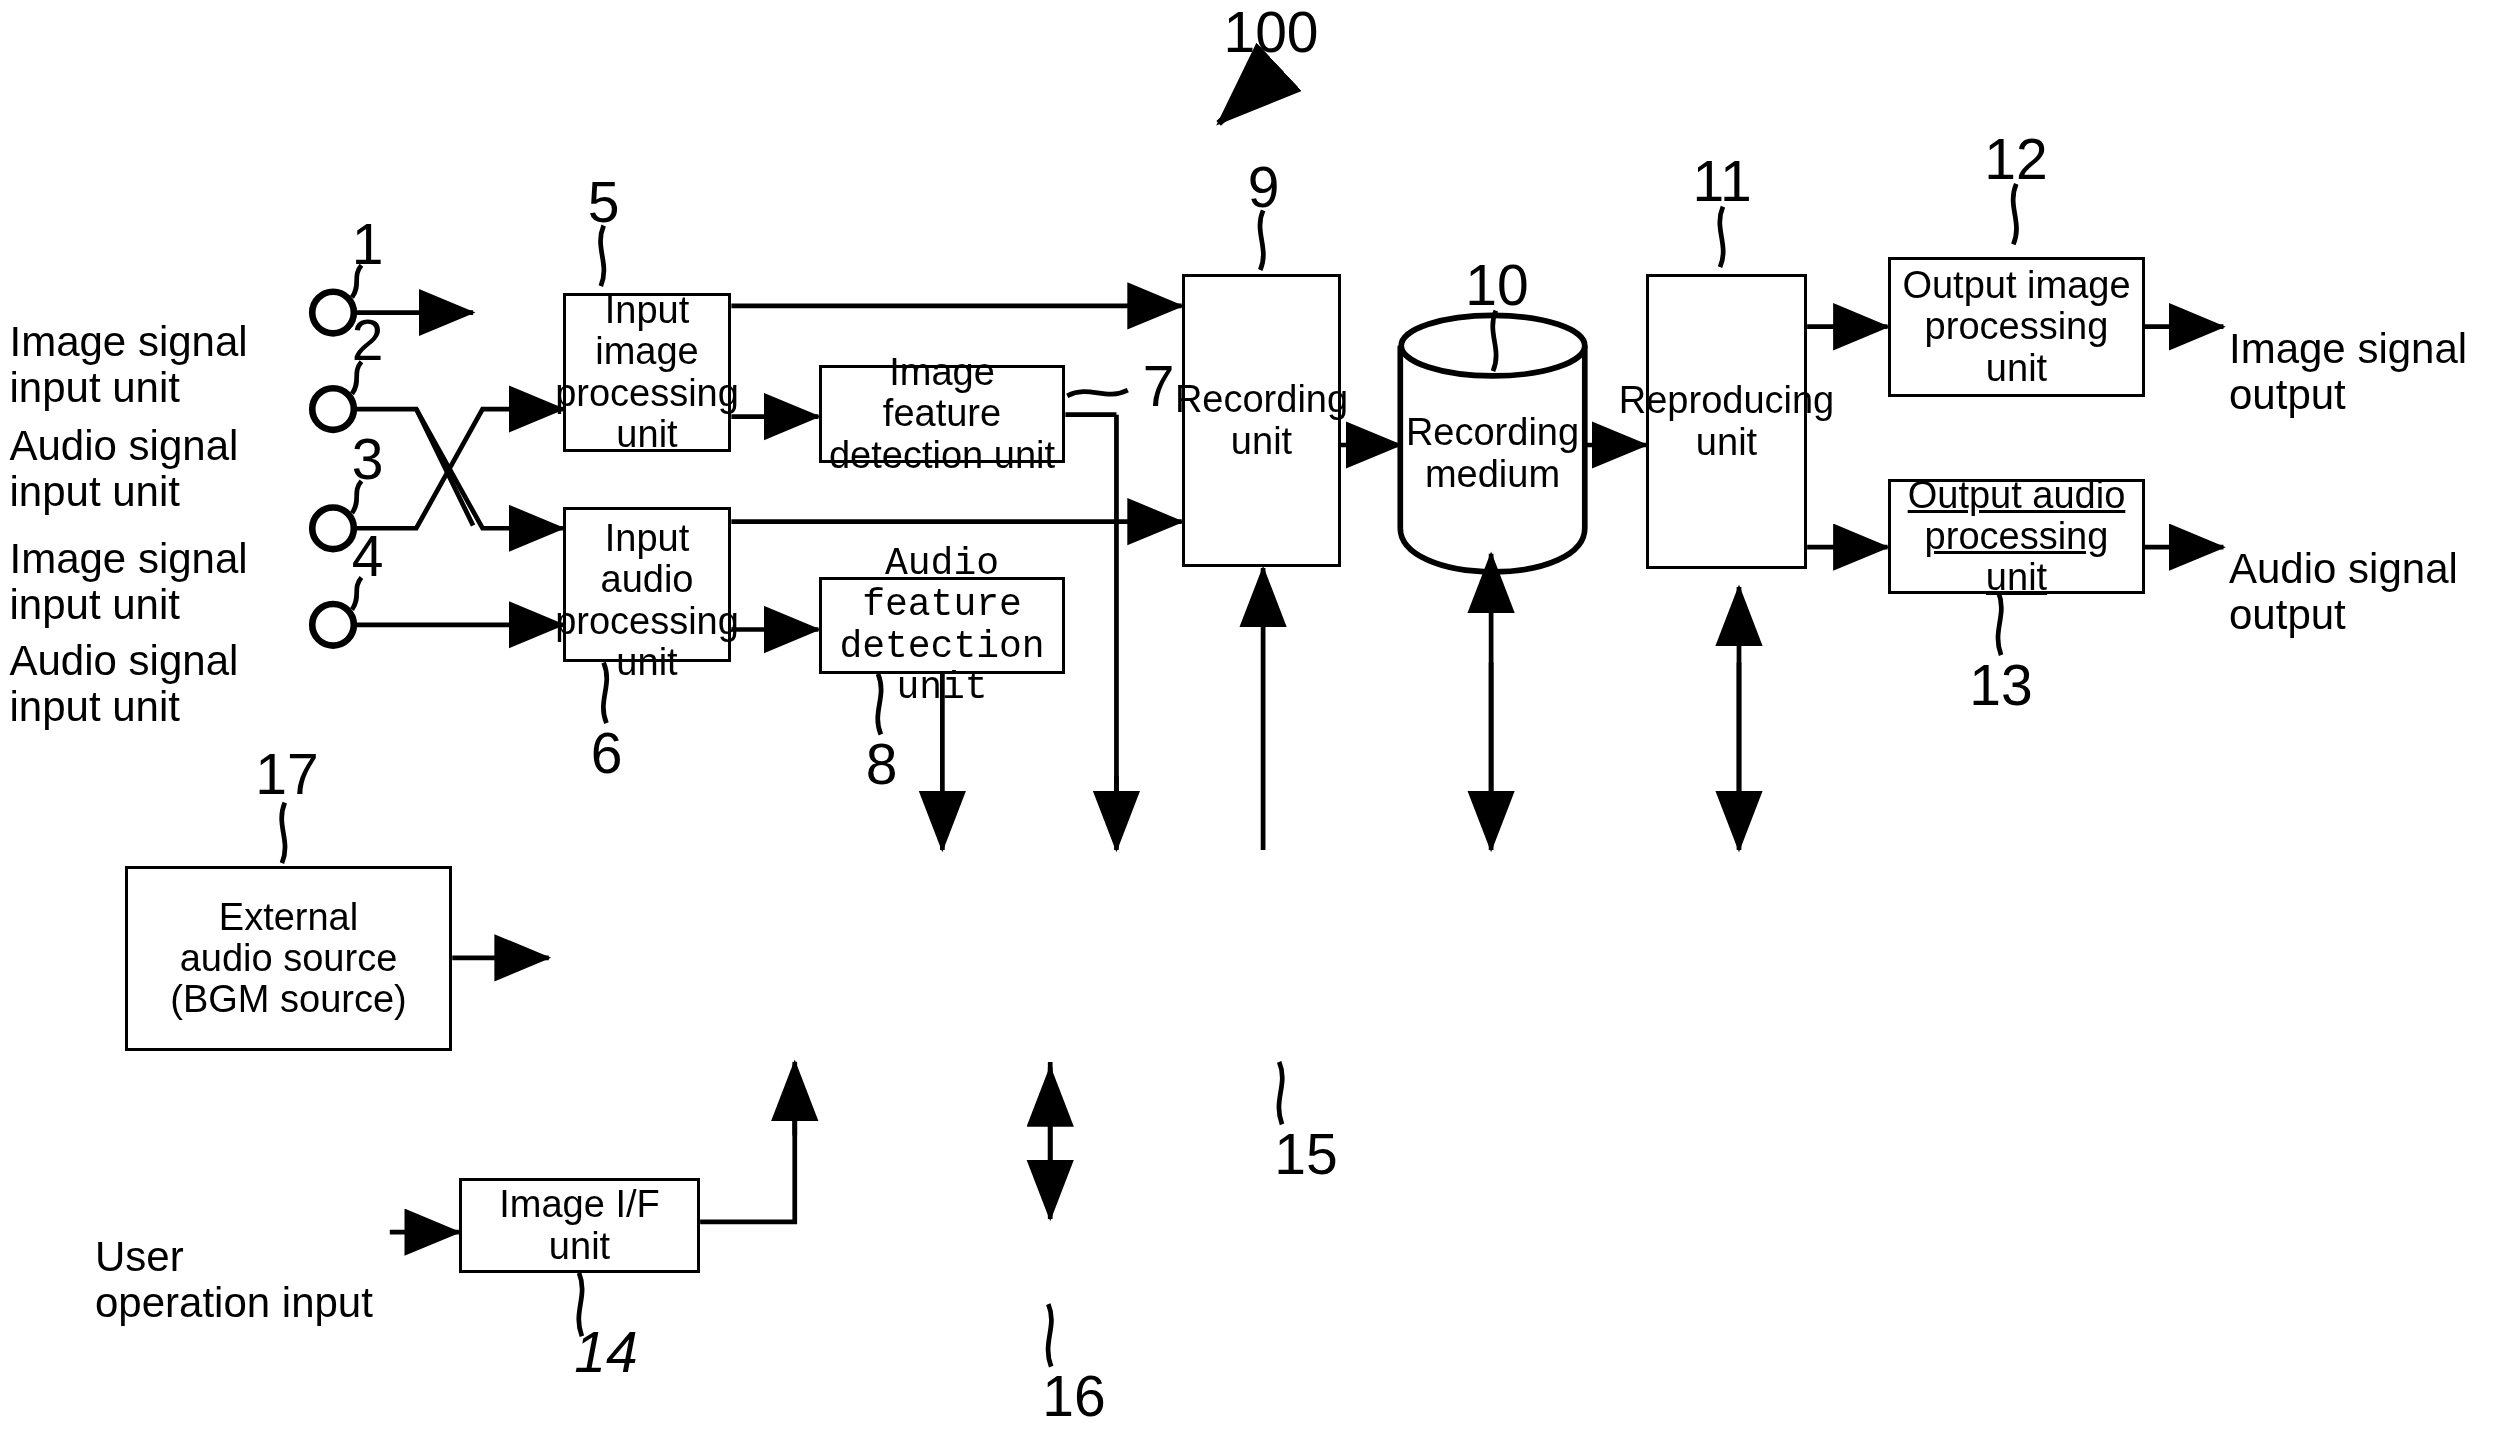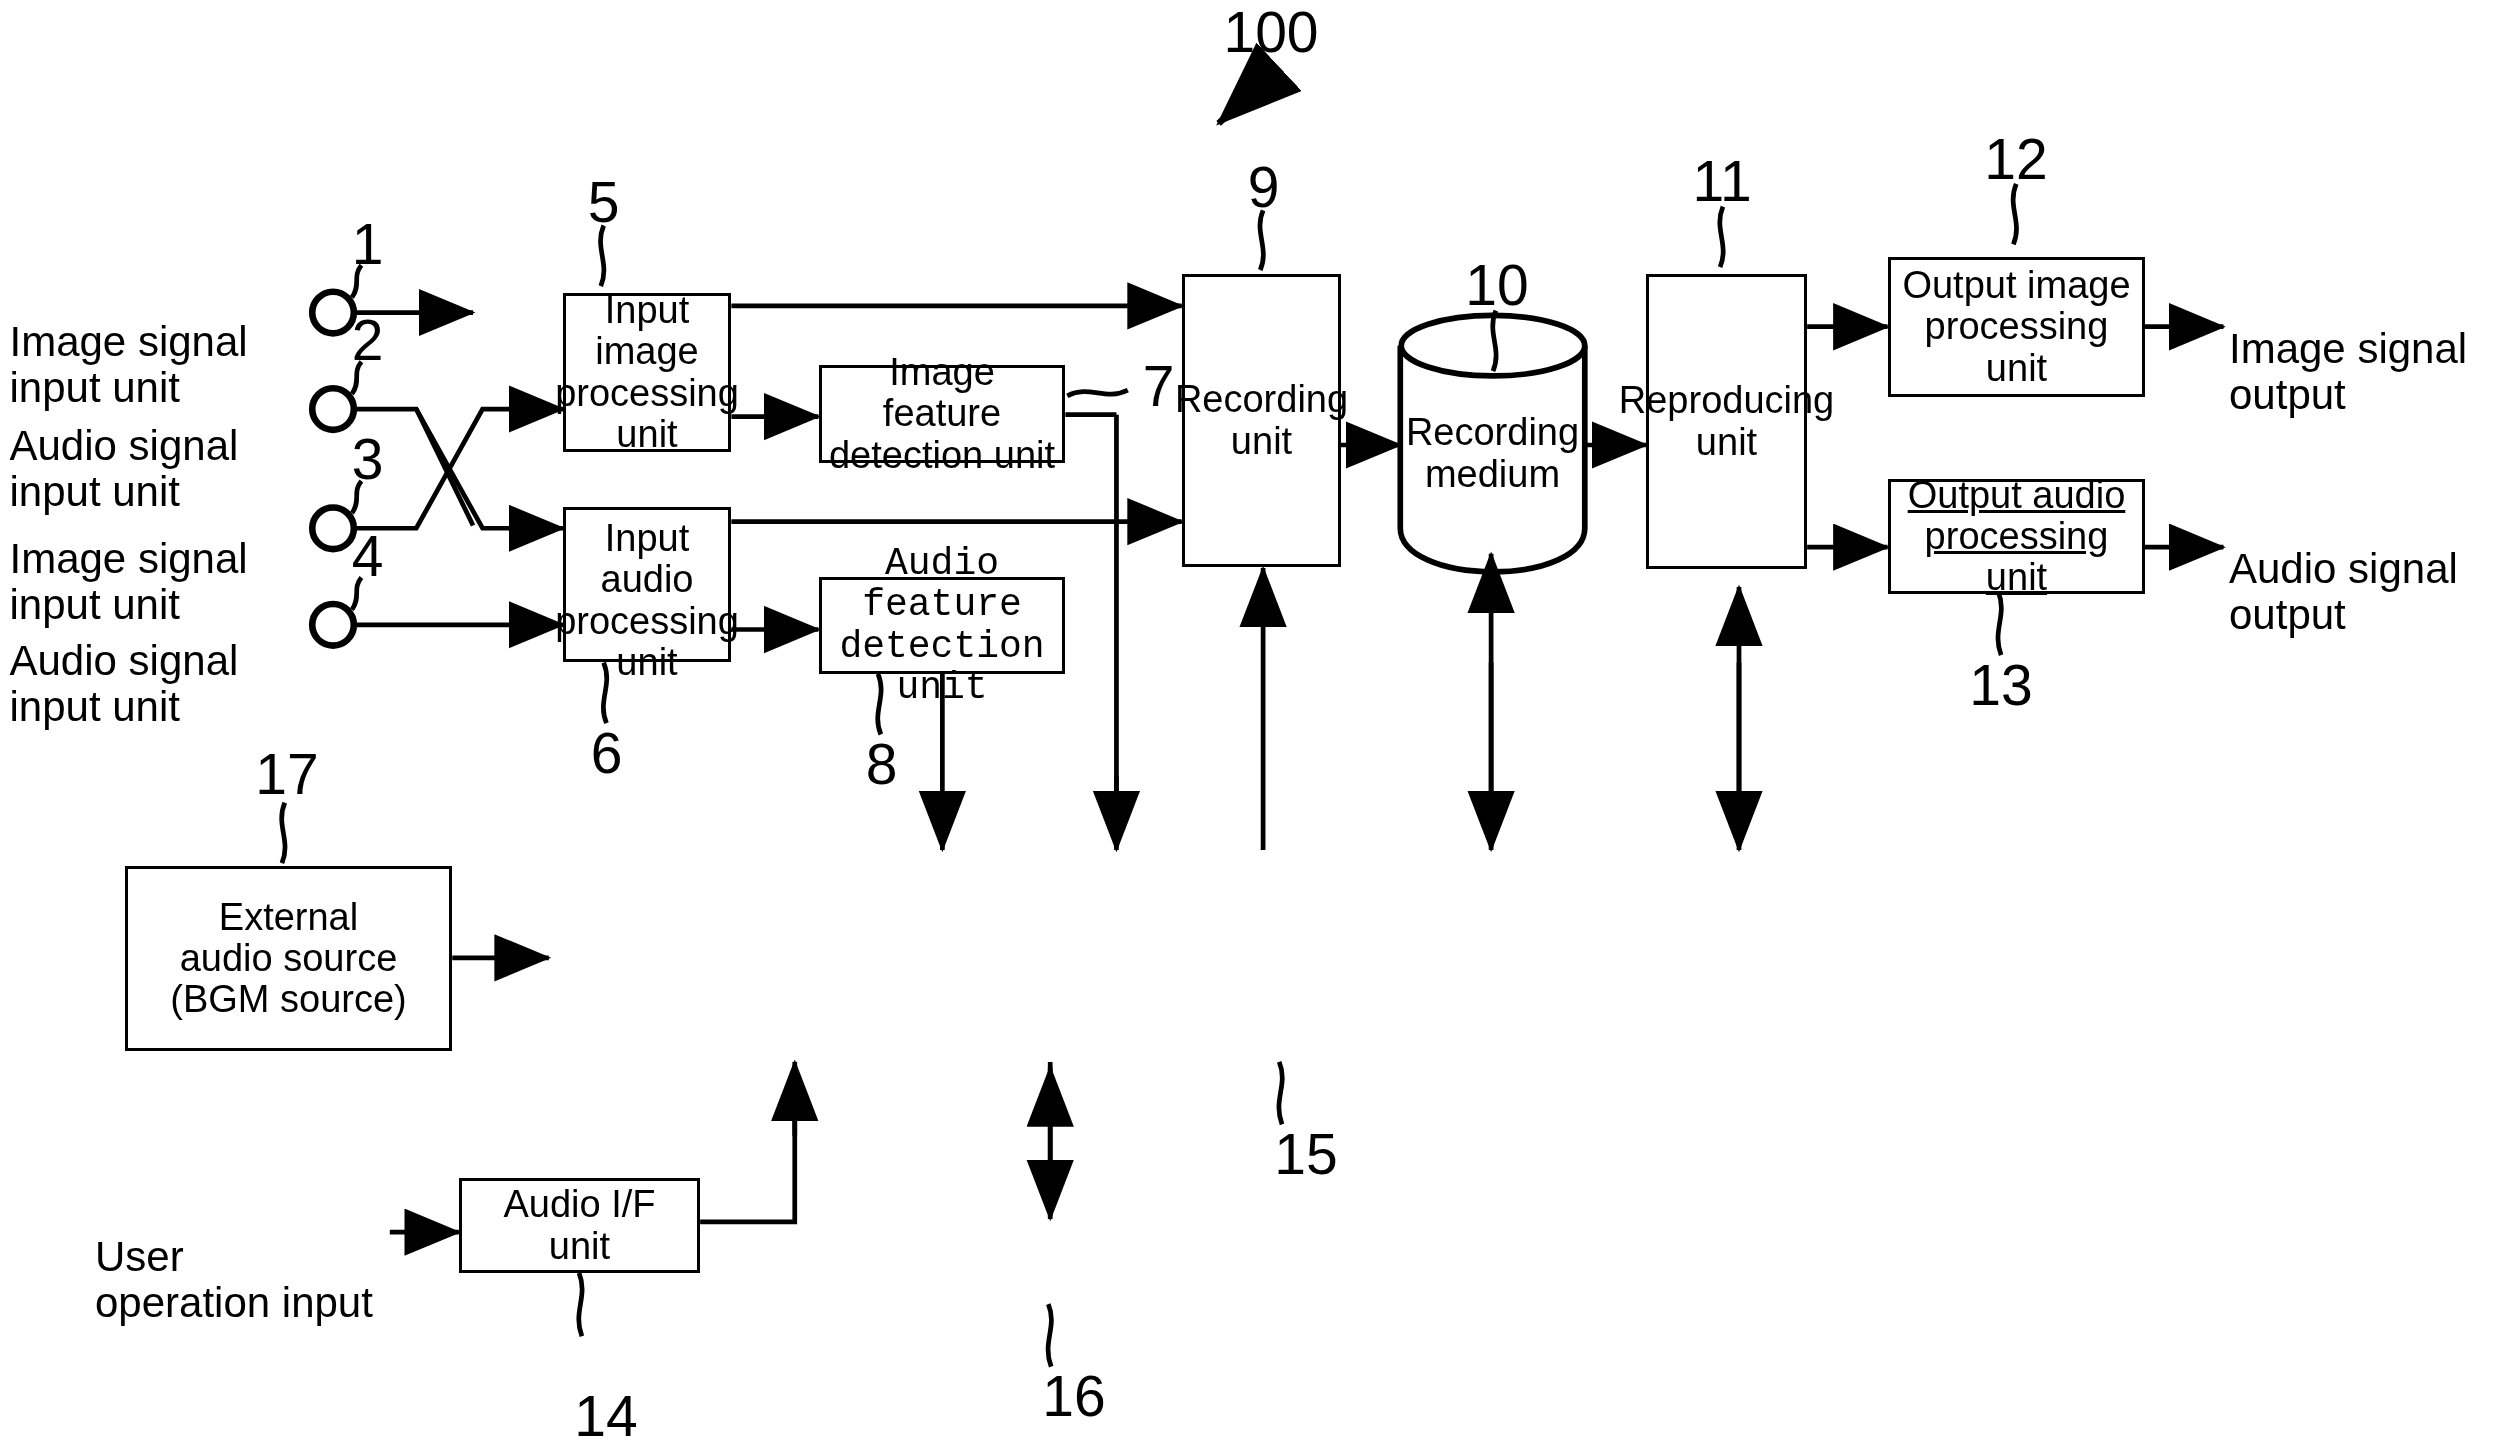--- a/index.html
+++ b/index.html
@@ -166,21 +166,21 @@
   </div>
 
   <div class="blk" style="left:125px;top:866px;width:327px;height:185px;">
     <span style="white-space: pre-line;">External
 audio source
 (BGM source)</span>
   </div>
 
 
   <div class="blk" style="left:459px;top:1178px;width:241px;height:95px;">
-    <span style="white-space: pre-line;">Audio I/F
+    <span style="white-space: pre-line;">Image I/F
 unit</span>
   </div>
 
 
   <div class="freetext" style="left:9.5px;top:273px;width:303px;">
     <span style="white-space: pre-line;">Image signal
 input unit</span>
   </div>
 
   <div class="freetext" style="left:9.5px;top:377px;width:303px;">
@@ -250,21 +250,21 @@
   </div>
   <div class="refnum" style="left:1670px;top:153px;width:104px;">
     <span>11</span>
   </div>
   <div class="refnum" style="left:1964px;top:131px;width:104px;">
     <span>12</span>
   </div>
   <div class="refnum" style="left:1949px;top:657px;width:104px;">
     <span>13</span>
   </div>
-  <div class="refnum" style="left:554px;top:1388px;width:104px;">
+  <div class="refnum" style="left:554px;top:1324px;width:104px;font-style:italic;">
     <span>14</span>
   </div>
   <div class="refnum" style="left:1254px;top:1126px;width:104px;">
     <span>15</span>
   </div>
   <div class="refnum" style="left:1022px;top:1368px;width:104px;">
     <span>16</span>
   </div>
   <div class="refnum" style="left:235px;top:746px;width:104px;">
     <span>17</span>

